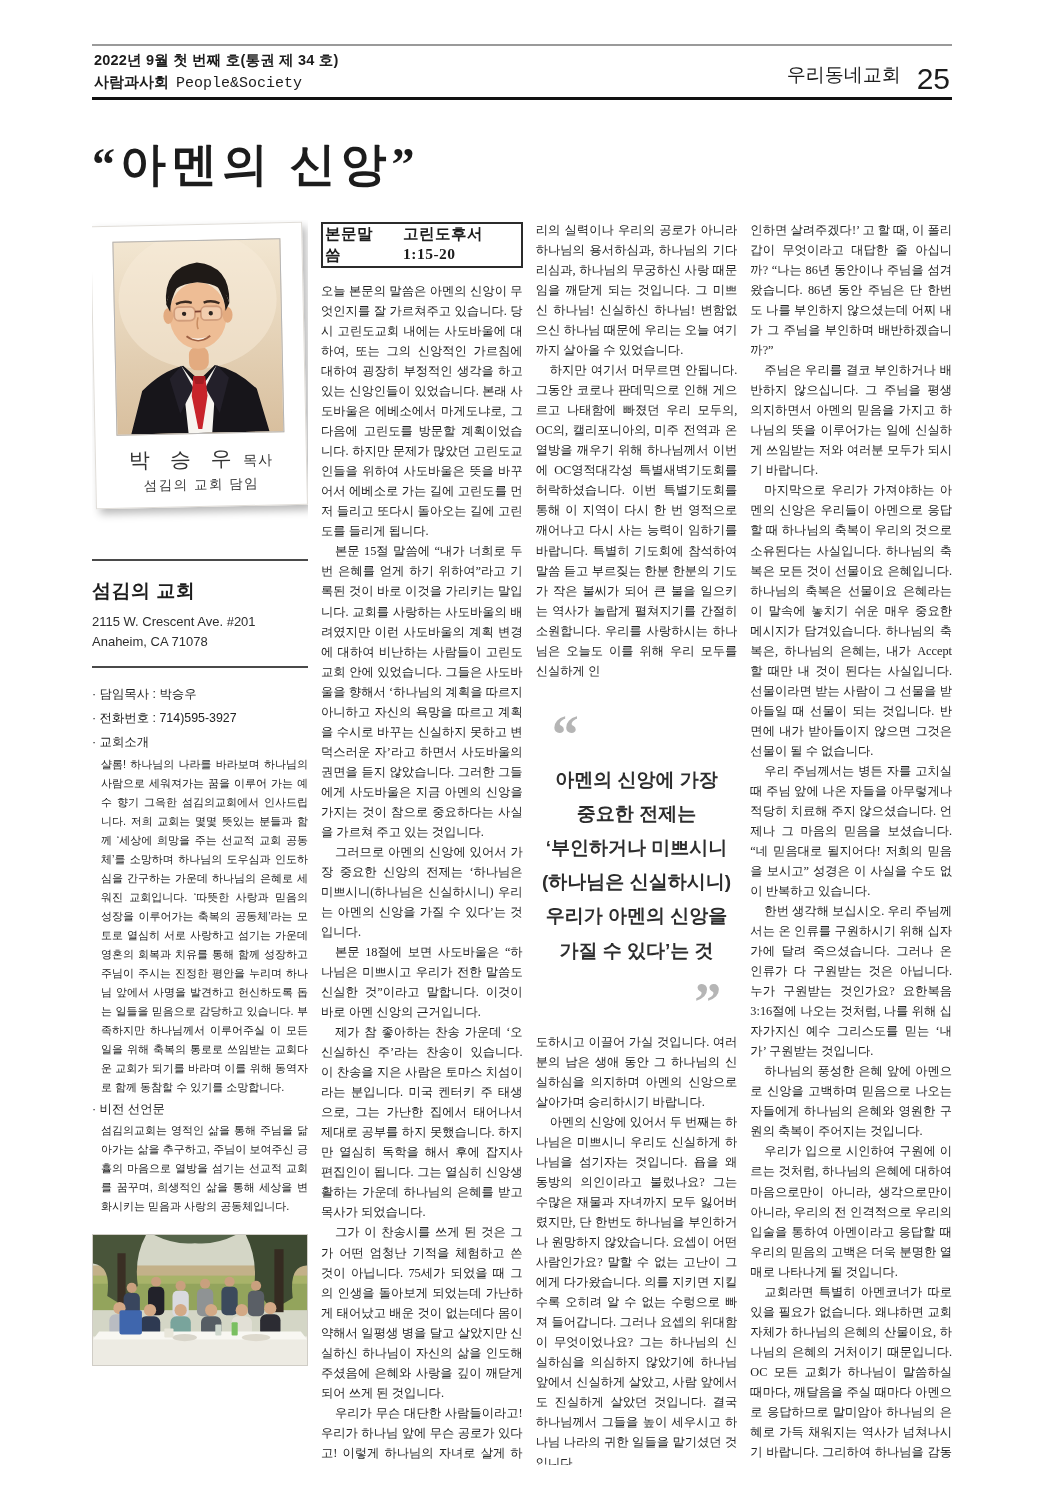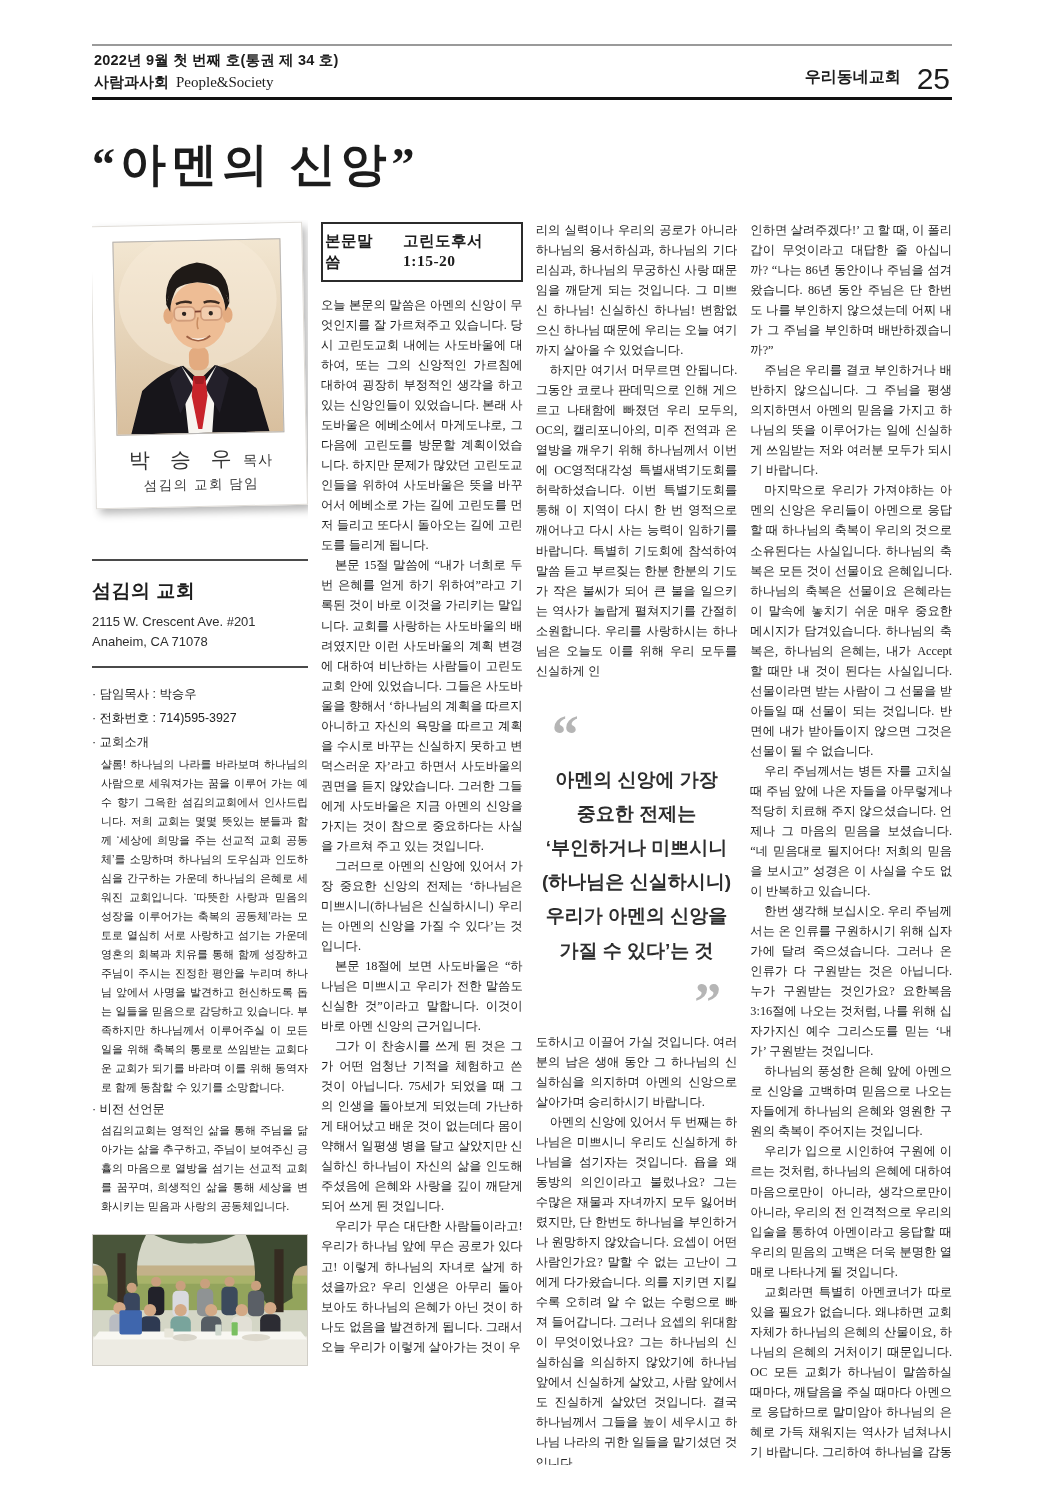--- a/index.html
+++ b/index.html
@@ -5,41 +5,41 @@
   html,body{margin:0;padding:0;background:#ffffff;}
   .page{position:relative;width:992px;height:1488px;margin:0 auto;background:#fff;
         color:#1c1c1c;overflow:hidden;font-family:"Liberation Sans","DejaVu Sans",sans-serif;}
   .inner{padding:0 66px;}
 
   
   .hdr-topline{height:2px;background:#9a9a9a;margin-top:44px;}
   .hdr-row{display:flex;justify-content:space-between;align-items:flex-end;padding:5px 2px 5px 2px;}
   .issue-line{font-size:14.5px;font-weight:700;letter-spacing:0.2px;}
   .section-line{font-size:15px;font-weight:700;margin-top:3px;}
-  .section-en{font-family:Liberation Serif, serif;font-weight:400;font-size:15px;margin-left:7px;}
+  .section-en{font-family:Liberation Mono, monospace;font-weight:400;font-size:15px;margin-left:7px;}
   .hdr-right{display:flex;align-items:flex-end;gap:16px;padding-bottom:1px;}
-  .brand{font-size:16px;font-weight:700;padding-bottom:3px;}
+  .brand{font-size:19px;font-weight:400;padding-bottom:3px;}
   .page-num{font-size:30px;font-weight:400;line-height:0.85;text-align:center;}
   .hdr-thickline{height:3px;background:#111;}
 
   
   .article-title{font-family:"Liberation Serif","DejaVu Serif",serif;font-weight:700;
     font-size:46px;letter-spacing:5px;text-align:left;margin:34px 0 24px;}
 
   
   .content{display:flex;gap:13px;height:1245px;margin-top:4px;}
   .sidebar{width:216px;flex:0 0 216px;overflow:hidden;}
   .col{flex:1 1 0;overflow:hidden;}
   .col p{margin:0;font-family:Liberation Serif, serif;
     font-size:12.3px;line-height:1.63;text-align:justify;color:#222;}
   .col p.indent{text-indent:14px;}
 
   
   .scripture-box{border:2px solid #2b2b2b;display:flex;justify-content:center;gap:24px;
-    padding:7px 2px;margin:2px 0 13px;font-family:"Liberation Serif","DejaVu Serif",serif;
+    padding:0 2px;margin:2px 0 13px;font-family:"Liberation Serif","DejaVu Serif",serif;
     font-weight:700;font-size:15.5px;letter-spacing:0.5px;}
 
   
   .pq{margin:30px 0 16px;}
   .pq-open,.pq-close{font-family:"Liberation Serif","DejaVu Serif",serif;font-weight:700;
     font-size:54px;color:#b5b5b5;line-height:0.9;height:38px;}
   .pq-open{margin-left:16px;}
   .pq-close{text-align:right;margin-right:16px;margin-top:10px;}
   .pq-lines{text-align:center;font-weight:700;font-size:19px;line-height:1.8;color:#2d2d2d;margin-top:14px;}
 
@@ -220,20 +220,21 @@
 
       <div class="col">
         <div class="scripture-box">
           <span>본문말씀</span>
           <span>고린도후서 1:15-20</span>
         </div>
         <p>오늘 본문의 말씀은 아멘의 신앙이 무엇인지를 잘 가르쳐주고 있습니다. 당시 고린도교회 내에는 사도바울에 대하여, 또는 그의 신앙적인 가르침에 대하여 굉장히 부정적인 생각을 하고 있는 신앙인들이 있었습니다. 본래 사도바울은 에베소에서 마게도냐로, 그 다음에 고린도를 방문할 계획이었습니다. 하지만 문제가 많았던 고린도교인들을 위하여 사도바울은 뜻을 바꾸어서 에베소로 가는 길에 고린도를 먼저 들리고 또다시 돌아오는 길에 고린도를 들리게 됩니다.</p>
         <p class="indent">본문 15절 말씀에 “내가 너희로 두 번 은혜를 얻게 하기 위하여”라고 기록된 것이 바로 이것을 가리키는 말입니다. 교회를 사랑하는 사도바울의 배려였지만 이런 사도바울의 계획 변경에 대하여 비난하는 사람들이 고린도교회 안에 있었습니다. 그들은 사도바울을 향해서 ‘하나님의 계획을 따르지 아니하고 자신의 욕망을 따르고 계획을 수시로 바꾸는 신실하지 못하고 변덕스러운 자’라고 하면서 사도바울의 권면을 듣지 않았습니다. 그러한 그들에게 사도바울은 지금 아멘의 신앙을 가지는 것이 참으로 중요하다는 사실을 가르쳐 주고 있는 것입니다.</p>
         <p class="indent">그러므로 아멘의 신앙에 있어서 가장 중요한 신앙의 전제는 ‘하나님은 미쁘시니(하나님은 신실하시니) 우리는 아멘의 신앙을 가질 수 있다’는 것입니다.</p>
         <p class="indent">본문 18절에 보면 사도바울은 “하나님은 미쁘시고 우리가 전한 말씀도 신실한 것”이라고 말합니다. 이것이 바로 아멘 신앙의 근거입니다.</p>
+        <p class="indent">제가 참 좋아하는 찬송 가운데 ‘오 신실하신 주’라는 찬송이 있습니다. 이 찬송을 지은 사람은 토마스 치섬이라는 분입니다. 미국 켄터키 주 태생으로, 그는 가난한 집에서 태어나서 제대로 공부를 하지 못했습니다. 하지만 열심히 독학을 해서 후에 잡지사 편집인이 됩니다. 그는 열심히 신앙생활하는 가운데 하나님의 은혜를 받고 목사가 되었습니다.</p>
         <p class="indent">그가 이 찬송시를 쓰게 된 것은 그가 어떤 엄청난 기적을 체험하고 쓴 것이 아닙니다. 75세가 되었을 때 그의 인생을 돌아보게 되었는데 가난하게 태어났고 배운 것이 없는데다 몸이 약해서 일평생 병을 달고 살았지만 신실하신 하나님이 자신의 삶을 인도해주셨음에 은혜와 사랑을 깊이 깨닫게 되어 쓰게 된 것입니다.</p>
         <p class="indent">우리가 무슨 대단한 사람들이라고! 우리가 하나님 앞에 무슨 공로가 있다고! 이렇게 하나님의 자녀로 살게 하셨을까요? 우리 인생은 아무리 돌아보아도 하나님의 은혜가 아닌 것이 하나도 없음을 발견하게 됩니다. 그래서 오늘 우리가 이렇게 살아가는 것이 우</p>
       </div>
 
       <div class="col">
         <p>리의 실력이나 우리의 공로가 아니라 하나님의 용서하심과, 하나님의 기다리심과, 하나님의 무궁하신 사랑 때문임을 깨닫게 되는 것입니다. 그 미쁘신 하나님! 신실하신 하나님! 변함없으신 하나님 때문에 우리는 오늘 여기까지 살아올 수 있었습니다.</p>
         <p class="indent">하지만 여기서 머무르면 안됩니다. 그동안 코로나 판데믹으로 인해 게으르고 나태함에 빠졌던 우리 모두의, OC의, 캘리포니아의, 미주 전역과 온 열방을 깨우기 위해 하나님께서 이번에 OC영적대각성 특별새벽기도회를 허락하셨습니다. 이번 특별기도회를 통해 이 지역이 다시 한 번 영적으로 깨어나고 다시 사는 능력이 임하기를 바랍니다. 특별히 기도회에 참석하여 말씀 듣고 부르짖는 한분 한분의 기도가 작은 불씨가 되어 큰 불을 일으키는 역사가 놀랍게 펼쳐지기를 간절히 소원합니다. 우리를 사랑하시는 하나님은 오늘도 이를 위해 우리 모두를 신실하게 인</p>
 
         <div class="pq">
           <div class="pq-open">“</div>

